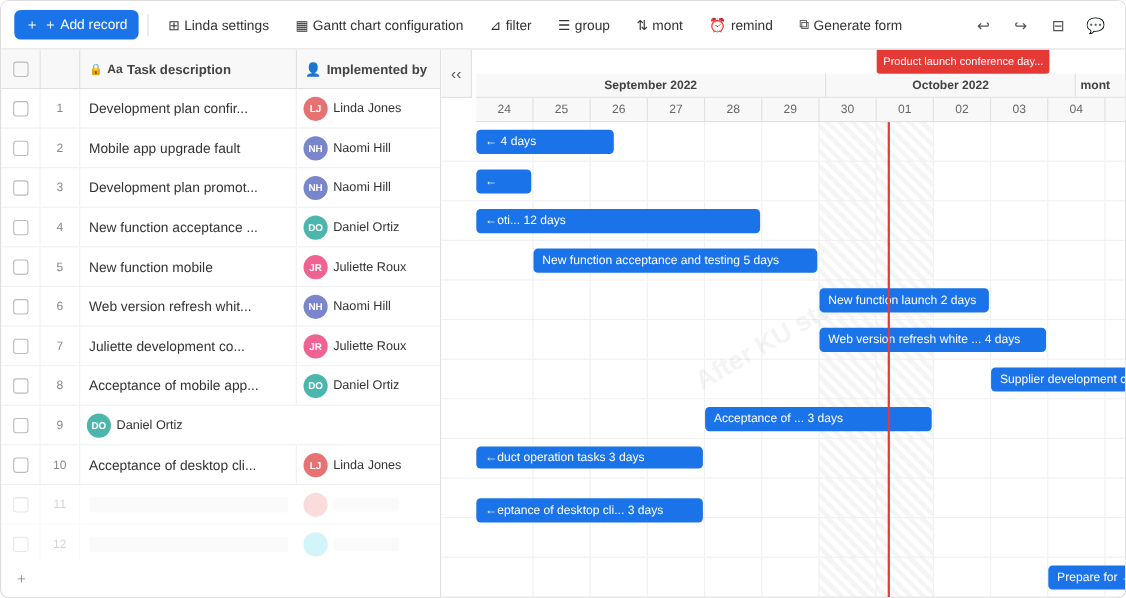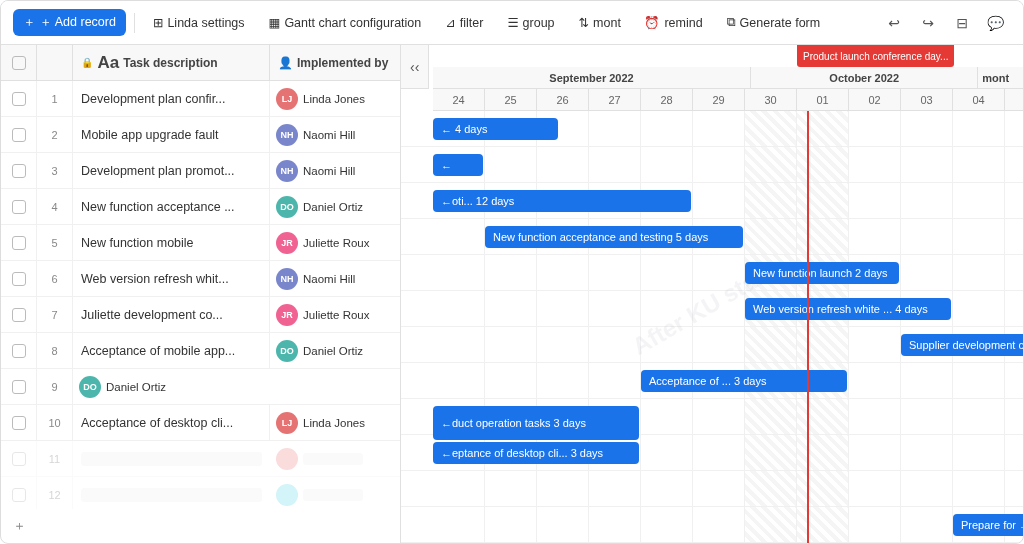--- a/index.html
+++ b/index.html
@@ -101,21 +101,21 @@
 
     <div class="left-table">
 
       <div class="table-header">
         <div class="col-check">
           <div class="checkbox"></div>
         </div>
         <div class="col-num"></div>
         <div class="col-task">
           <span style="font-size:10px;">🔒</span>
-          <span style="font-size:17px;">Aa</span>
+          <span style="font-size:11px;">Aa</span>
           <span>Task description</span>
         </div>
         <div class="col-impl">
           <span>👤</span>
           <span>Implemented by</span>
         </div>
       </div>
 
       <div class="table-body" id="table-body">
 
@@ -433,38 +433,38 @@
               <div style="width: 52px; height: 100%; border-right: 1px solid rgb(240, 240, 240); flex-shrink: 0;"></div>
               <div style="width: 52px; height: 100%; border-right: 1px solid rgb(240, 240, 240); flex-shrink: 0;"></div>
               <div style="width: 52px; height: 100%; border-right: 1px solid rgb(240, 240, 240); flex-shrink: 0;"></div>
               <div style="width: 52px; height: 100%; border-right: 1px solid rgb(240, 240, 240); flex-shrink: 0; background-image: repeating-linear-gradient(45deg, transparent, transparent 4px, rgba(0, 0, 0, 0.04) 4px, rgba(0, 0, 0, 0.04) 8px);"></div>
               <div style="width: 52px; height: 100%; border-right: 1px solid rgb(240, 240, 240); flex-shrink: 0; background-image: repeating-linear-gradient(45deg, transparent, transparent 4px, rgba(0, 0, 0, 0.04) 4px, rgba(0, 0, 0, 0.04) 8px);"></div>
               <div style="width: 52px; height: 100%; border-right: 1px solid rgb(240, 240, 240); flex-shrink: 0;"></div>
               <div style="width: 52px; height: 100%; border-right: 1px solid rgb(240, 240, 240); flex-shrink: 0;"></div>
               <div style="width: 52px; height: 100%; border-right: 1px solid rgb(240, 240, 240); flex-shrink: 0;"></div>
               <div style="width: 52px; height: 100%; border-right: 1px solid rgb(240, 240, 240); flex-shrink: 0;"></div>
             </div>
-            <div style="position: absolute; top: 7px; left: 32px; width: 206px; height: 34px; border-radius: 4px; background: rgb(26, 115, 232); display: flex; align-items: center; padding: 0px 8px; font-size: 11px; color: rgb(255, 255, 255); font-weight: 500; white-space: nowrap; overflow: hidden; cursor: pointer; z-index: 2;">←duct operation tasks  3 days</div>
-          </div>
-          <div style="height: 36px; display: flex; position: relative; border-bottom: 1px solid rgb(240, 240, 240);">
-            <div style="display: flex; height: 100%; padding-left: 32px;">
-              <div style="width: 52px; height: 100%; border-right: 1px solid rgb(240, 240, 240); flex-shrink: 0;"></div>
-              <div style="width: 52px; height: 100%; border-right: 1px solid rgb(240, 240, 240); flex-shrink: 0;"></div>
-              <div style="width: 52px; height: 100%; border-right: 1px solid rgb(240, 240, 240); flex-shrink: 0;"></div>
-              <div style="width: 52px; height: 100%; border-right: 1px solid rgb(240, 240, 240); flex-shrink: 0;"></div>
-              <div style="width: 52px; height: 100%; border-right: 1px solid rgb(240, 240, 240); flex-shrink: 0;"></div>
-              <div style="width: 52px; height: 100%; border-right: 1px solid rgb(240, 240, 240); flex-shrink: 0;"></div>
-              <div style="width: 52px; height: 100%; border-right: 1px solid rgb(240, 240, 240); flex-shrink: 0; background-image: repeating-linear-gradient(45deg, transparent, transparent 4px, rgba(0, 0, 0, 0.04) 4px, rgba(0, 0, 0, 0.04) 8px);"></div>
-              <div style="width: 52px; height: 100%; border-right: 1px solid rgb(240, 240, 240); flex-shrink: 0; background-image: repeating-linear-gradient(45deg, transparent, transparent 4px, rgba(0, 0, 0, 0.04) 4px, rgba(0, 0, 0, 0.04) 8px);"></div>
-              <div style="width: 52px; height: 100%; border-right: 1px solid rgb(240, 240, 240); flex-shrink: 0;"></div>
-              <div style="width: 52px; height: 100%; border-right: 1px solid rgb(240, 240, 240); flex-shrink: 0;"></div>
-              <div style="width: 52px; height: 100%; border-right: 1px solid rgb(240, 240, 240); flex-shrink: 0;"></div>
-              <div style="width: 52px; height: 100%; border-right: 1px solid rgb(240, 240, 240); flex-shrink: 0;"></div>
-            </div>
-            <div style="position: absolute; top: 7px; left: 32px; width: 206px; height: 22px; border-radius: 4px; background: rgb(26, 115, 232); display: flex; align-items: center; padding: 0px 8px; font-size: 11px; color: rgb(255, 255, 255); font-weight: 500; white-space: nowrap; overflow: hidden; cursor: pointer; z-index: 2;">←eptance of desktop cli...  3 days</div>
+            <div style="position: absolute; top: 7px; left: 32px; width: 206px; height: 20px; border-radius: 4px; background: rgb(26, 115, 232); display: flex; align-items: center; padding: 0px 8px; font-size: 11px; color: rgb(255, 255, 255); font-weight: 500; white-space: nowrap; overflow: hidden; cursor: pointer; z-index: 2;">←duct operation tasks  3 days</div>
+          </div>
+          <div style="height: 36px; display: flex; position: relative; border-bottom: 1px solid rgb(240, 240, 240);">
+            <div style="display: flex; height: 100%; padding-left: 32px;">
+              <div style="width: 52px; height: 100%; border-right: 1px solid rgb(240, 240, 240); flex-shrink: 0;"></div>
+              <div style="width: 52px; height: 100%; border-right: 1px solid rgb(240, 240, 240); flex-shrink: 0;"></div>
+              <div style="width: 52px; height: 100%; border-right: 1px solid rgb(240, 240, 240); flex-shrink: 0;"></div>
+              <div style="width: 52px; height: 100%; border-right: 1px solid rgb(240, 240, 240); flex-shrink: 0;"></div>
+              <div style="width: 52px; height: 100%; border-right: 1px solid rgb(240, 240, 240); flex-shrink: 0;"></div>
+              <div style="width: 52px; height: 100%; border-right: 1px solid rgb(240, 240, 240); flex-shrink: 0;"></div>
+              <div style="width: 52px; height: 100%; border-right: 1px solid rgb(240, 240, 240); flex-shrink: 0; background-image: repeating-linear-gradient(45deg, transparent, transparent 4px, rgba(0, 0, 0, 0.04) 4px, rgba(0, 0, 0, 0.04) 8px);"></div>
+              <div style="width: 52px; height: 100%; border-right: 1px solid rgb(240, 240, 240); flex-shrink: 0; background-image: repeating-linear-gradient(45deg, transparent, transparent 4px, rgba(0, 0, 0, 0.04) 4px, rgba(0, 0, 0, 0.04) 8px);"></div>
+              <div style="width: 52px; height: 100%; border-right: 1px solid rgb(240, 240, 240); flex-shrink: 0;"></div>
+              <div style="width: 52px; height: 100%; border-right: 1px solid rgb(240, 240, 240); flex-shrink: 0;"></div>
+              <div style="width: 52px; height: 100%; border-right: 1px solid rgb(240, 240, 240); flex-shrink: 0;"></div>
+              <div style="width: 52px; height: 100%; border-right: 1px solid rgb(240, 240, 240); flex-shrink: 0;"></div>
+            </div>
+            <div style="position: absolute; top: 18px; left: 32px; width: 206px; height: 22px; border-radius: 4px; background: rgb(26, 115, 232); display: flex; align-items: center; padding: 0px 8px; font-size: 11px; color: rgb(255, 255, 255); font-weight: 500; white-space: nowrap; overflow: hidden; cursor: pointer; z-index: 2;">←eptance of desktop cli...  3 days</div>
           </div>
           <div style="height: 36px; display: flex; position: relative; border-bottom: 1px solid rgb(240, 240, 240);">
             <div style="display: flex; height: 100%; padding-left: 32px;">
               <div style="width: 52px; height: 100%; border-right: 1px solid rgb(240, 240, 240); flex-shrink: 0;"></div>
               <div style="width: 52px; height: 100%; border-right: 1px solid rgb(240, 240, 240); flex-shrink: 0;"></div>
               <div style="width: 52px; height: 100%; border-right: 1px solid rgb(240, 240, 240); flex-shrink: 0;"></div>
               <div style="width: 52px; height: 100%; border-right: 1px solid rgb(240, 240, 240); flex-shrink: 0;"></div>
               <div style="width: 52px; height: 100%; border-right: 1px solid rgb(240, 240, 240); flex-shrink: 0;"></div>
               <div style="width: 52px; height: 100%; border-right: 1px solid rgb(240, 240, 240); flex-shrink: 0;"></div>
               <div style="width: 52px; height: 100%; border-right: 1px solid rgb(240, 240, 240); flex-shrink: 0; background-image: repeating-linear-gradient(45deg, transparent, transparent 4px, rgba(0, 0, 0, 0.04) 4px, rgba(0, 0, 0, 0.04) 8px);"></div>

